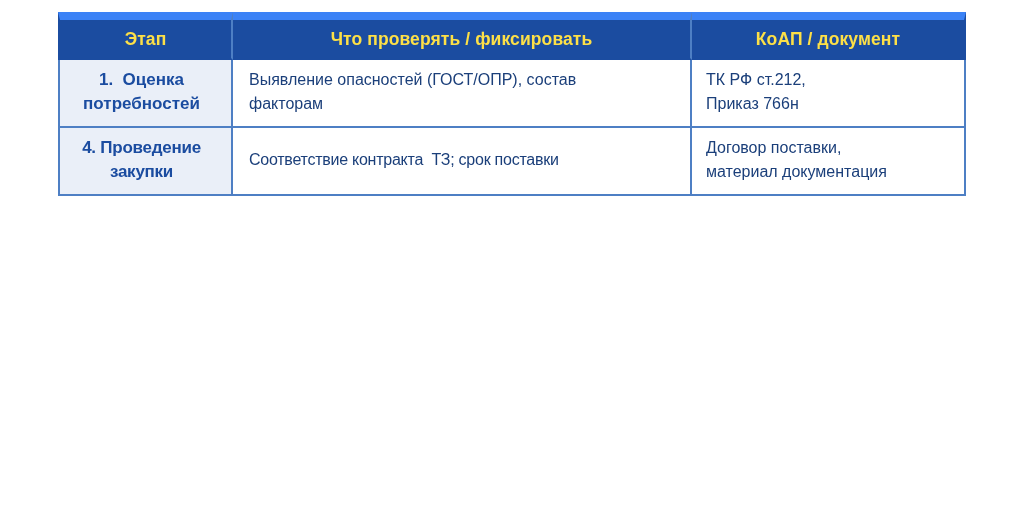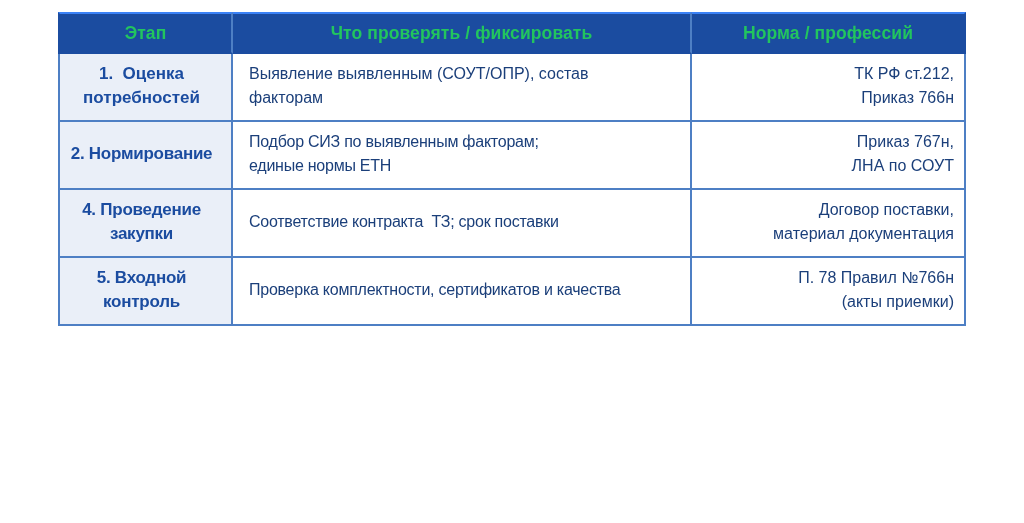--- a/index.html
+++ b/index.html
@@ -28,29 +28,29 @@
   }
   table.matrix {
     border-collapse: separate;
     border-spacing: 0;
     width: 908px;
     table-layout: fixed;
   }
   
   thead th {
     background: #1b4ca0;
-    color: #22c55e;
+    color: #fde047;
     font-size: 17.5px;
     font-weight: bold;
     text-align: center;
     vertical-align: middle;
     height: 38px;
     padding: 0 6px;
     letter-spacing: 0.1px;
-    border-top: 2px solid #3b82f6;
+    border-top: 8px solid #3b82f6;
     border-bottom: 2px solid #1b4ca0;
     border-right: 2px solid #4e7fc4;
   }
   thead th.c1 { border-left: 2px solid #1b4ca0; }
   thead th.c3 { border-right: 2px solid #1b4ca0; }
 
   
   tbody td {
     vertical-align: middle;
     border-bottom: 2px solid #4e7fc4;
@@ -76,21 +76,20 @@
     color: #1b3f7a;
     font-size: 16px;
     text-align: left;
     line-height: 1.5;
   }
   tbody td.c2 { padding-left: 16px; padding-right: 12px; }
   tbody td.c3 {
     padding-left: 14px;
     padding-right: 10px;
     border-right: 2px solid #4e7fc4;
-    text-align: right;
   }
   tbody tr:last-child td { border-bottom: 2px solid #4e7fc4; }
 
   
   .cond { letter-spacing: -0.25px; }
   .cell-line { display: block; white-space: pre; }
 </style>
 </head>
 <body>
 
@@ -99,80 +98,54 @@
     <table class="matrix">
       <colgroup>
         <col style="width:175px">
         <col style="width:459px">
         <col style="width:274px">
       </colgroup>
       <thead>
         <tr>
           <th class="c1">Этап</th>
           <th class="c2">Что проверять / фиксировать</th>
-          <th class="c3">Норма / профессий</th>
+          <th class="c3">КоАП / документ</th>
         </tr>
       </thead>
       <tbody>
 
         <tr>
           <td class="c1">
             <span class="cell-line">1.  Оценка</span>
             <span class="cell-line">потребностей</span>
           </td>
           <td class="c2">
-            <span class="cell-line">Выявление выявленным (СОУТ/ОПР), состав</span>
+            <span class="cell-line">Выявление опасностей (ГОСТ/ОПР), состав</span>
             <span class="cell-line">факторам</span>
           </td>
           <td class="c3">
             <span class="cell-line">ТК РФ ст.212,</span>
             <span class="cell-line">Приказ 766н</span>
           </td>
         </tr>
 
-        <tr>
-          <td class="c1 cond">
-            <span class="cell-line">2. Нормирование</span>
-          </td>
-          <td class="c2 cond">
-            <span class="cell-line">Подбор СИЗ по выявленным факторам;</span>
-            <span class="cell-line">единые нормы ЕТН</span>
-          </td>
-          <td class="c3">
-            <span class="cell-line">Приказ 767н,</span>
-            <span class="cell-line">ЛНА по СОУТ</span>
-          </td>
-        </tr>
 
 
         <tr>
           <td class="c1 cond">
             <span class="cell-line">4. Проведение</span>
             <span class="cell-line">закупки</span>
           </td>
           <td class="c2 cond">
             <span class="cell-line">Соответствие контракта  ТЗ; срок поставки</span>
           </td>
           <td class="c3">
             <span class="cell-line">Договор поставки,</span>
             <span class="cell-line">материал документация</span>
           </td>
         </tr>
 
-        <tr>
-          <td class="c1 cond">
-            <span class="cell-line">5. Входной</span>
-            <span class="cell-line">контроль</span>
-          </td>
-          <td class="c2 cond">
-            <span class="cell-line">Проверка комплектности, сертификатов и качества</span>
-          </td>
-          <td class="c3">
-            <span class="cell-line">П. 78 Правил №766н</span>
-            <span class="cell-line">(акты приемки)</span>
-          </td>
-        </tr>
 
 
       </tbody>
     </table>
   </div>
 </div>
 
 </body></html>

